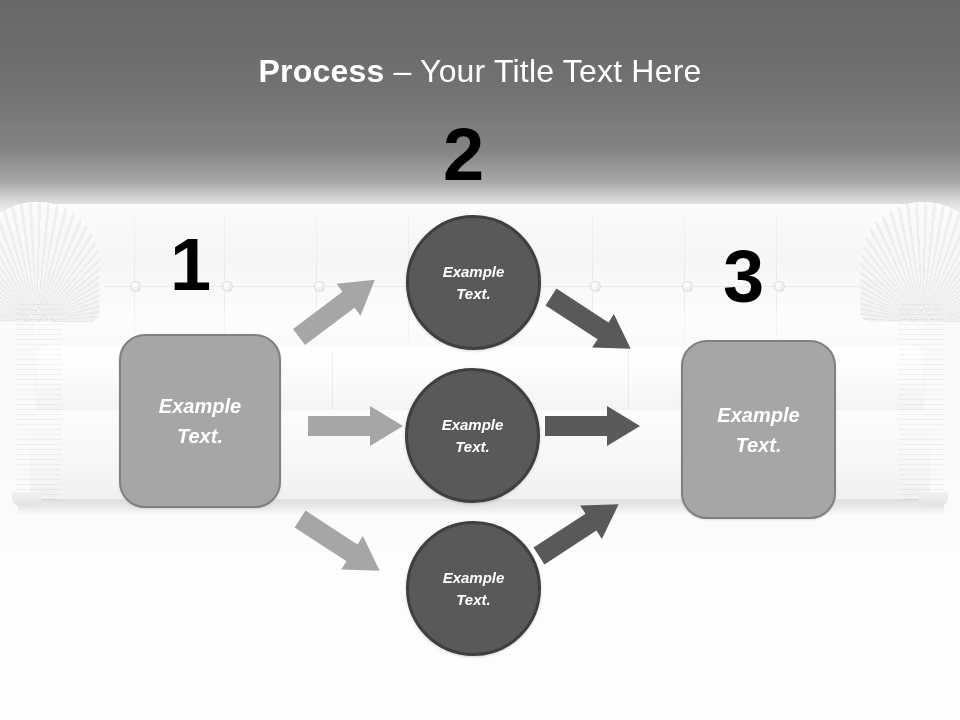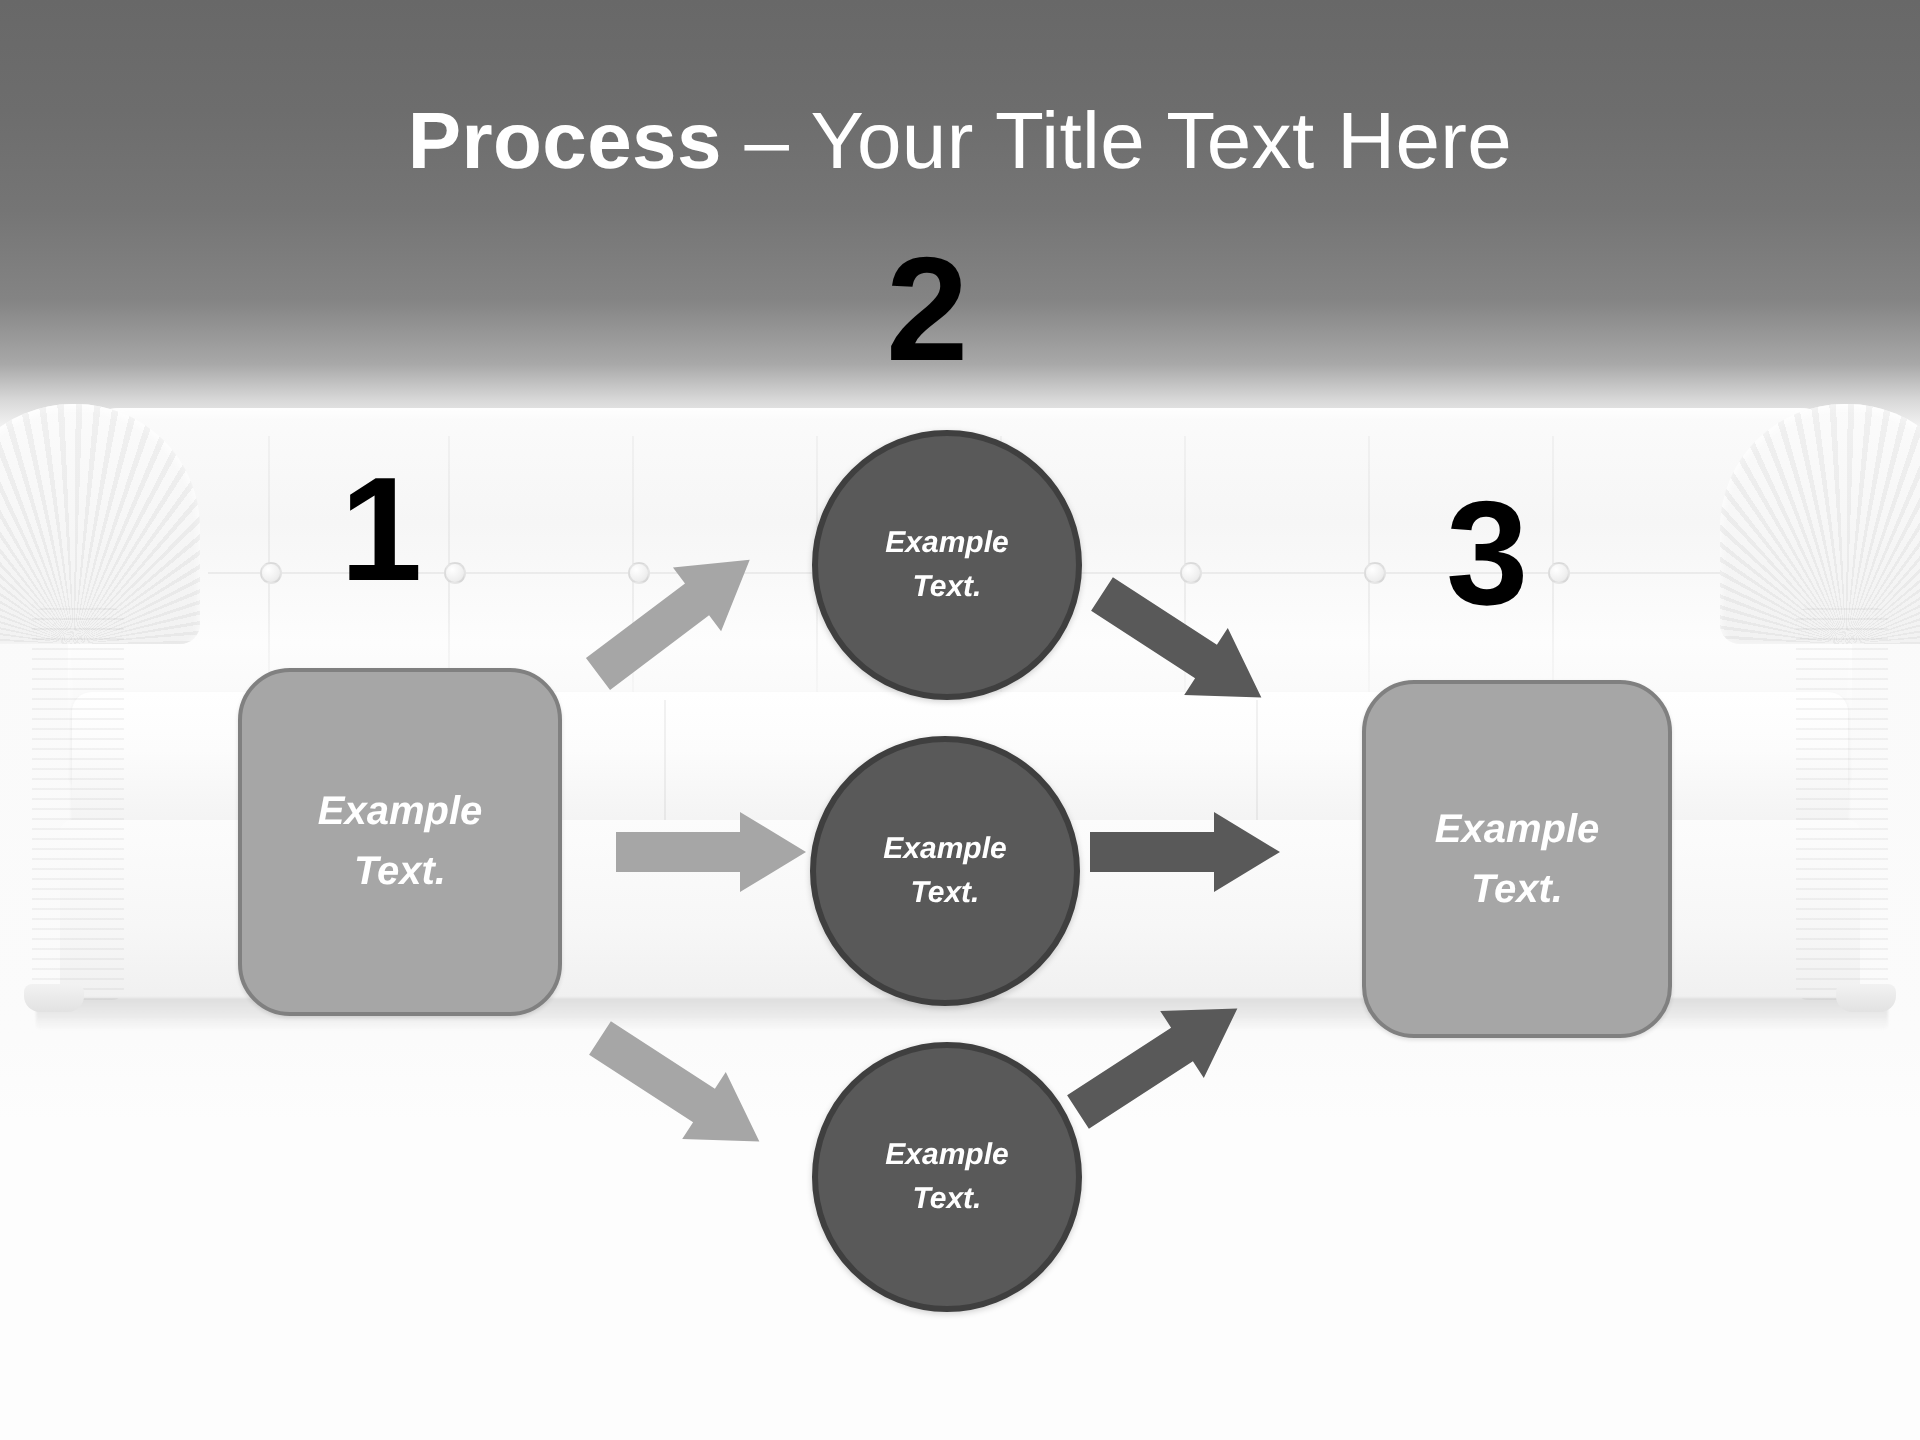--- a/index.html
+++ b/index.html
@@ -82,21 +82,21 @@
   .arm-left .col{left:22px;}
   .arm-left .foot{left:18px;}
   .arm-right{right:-6px;}
   .arm-right .roll{right:-20px;}
   .arm-right .col{right:22px;}
   .arm-right .foot{right:18px;}
 
   
   .title{
     position:absolute;left:0;top:50px;width:960px;text-align:center;
-    color:#ffffff;font-size:40px;line-height:42px;letter-spacing:.2px;
+    color:#ffffff;font-size:32px;line-height:42px;letter-spacing:.2px;
     white-space:nowrap;
   }
   .title .b{font-weight:bold;}
   .title .n{font-weight:normal;}
 
   
   .step-num{
     position:absolute;color:#000000;font-weight:bold;
     font-size:74px;line-height:74px;font-family:"Liberation Sans", sans-serif;
   }

